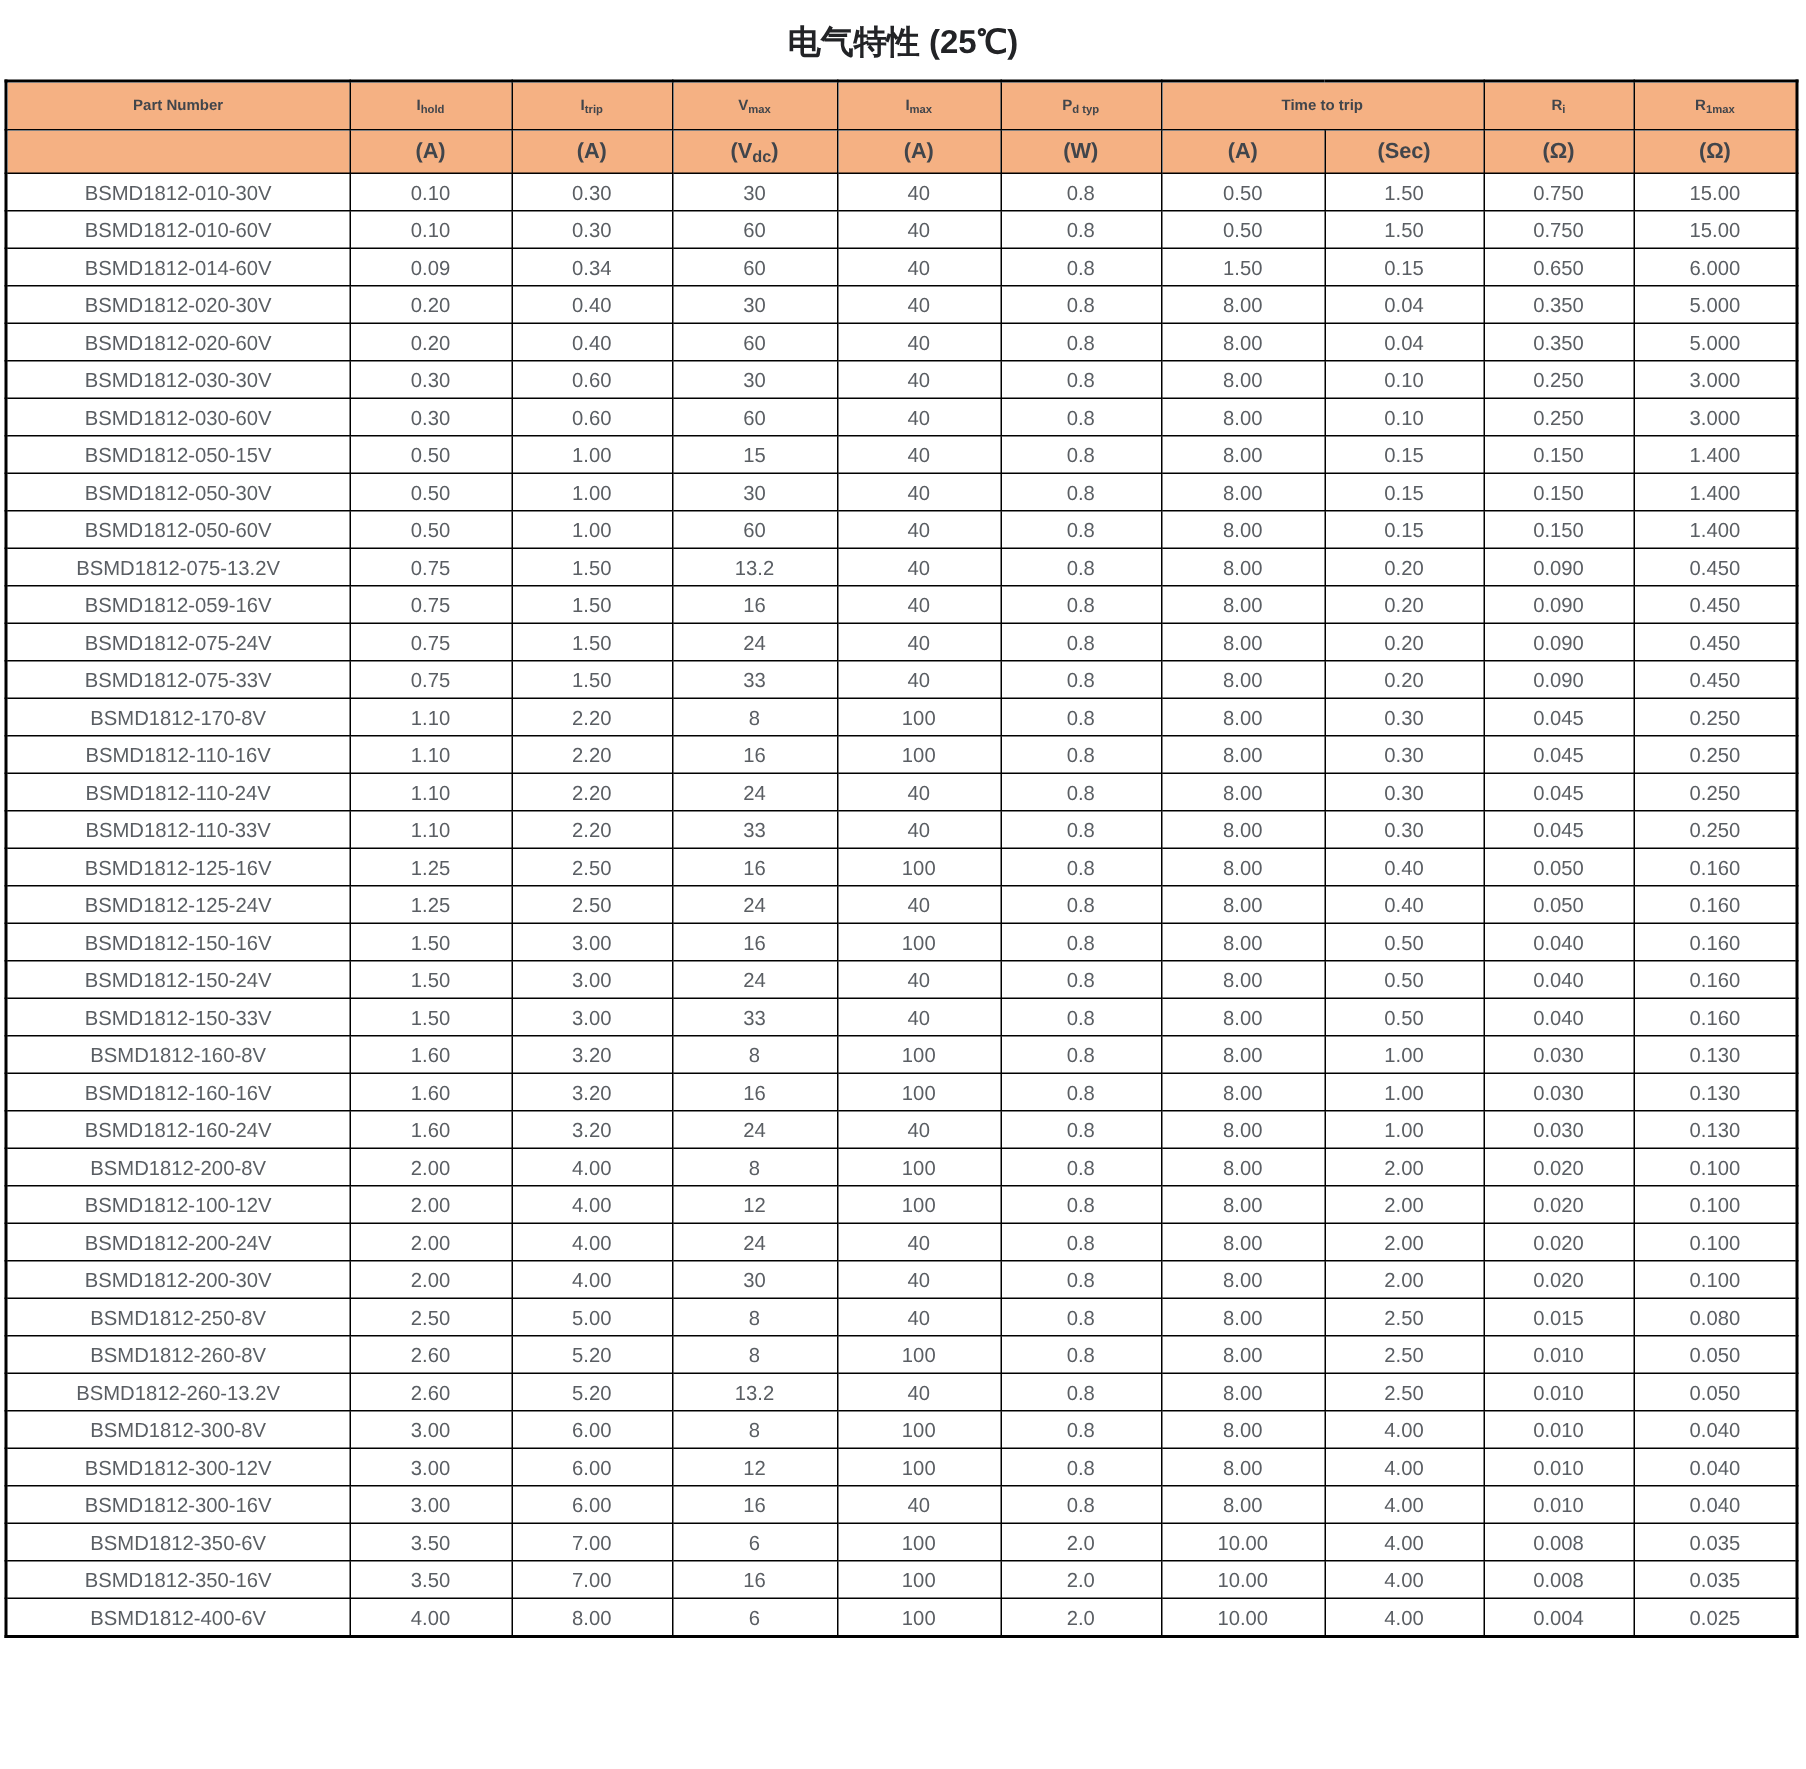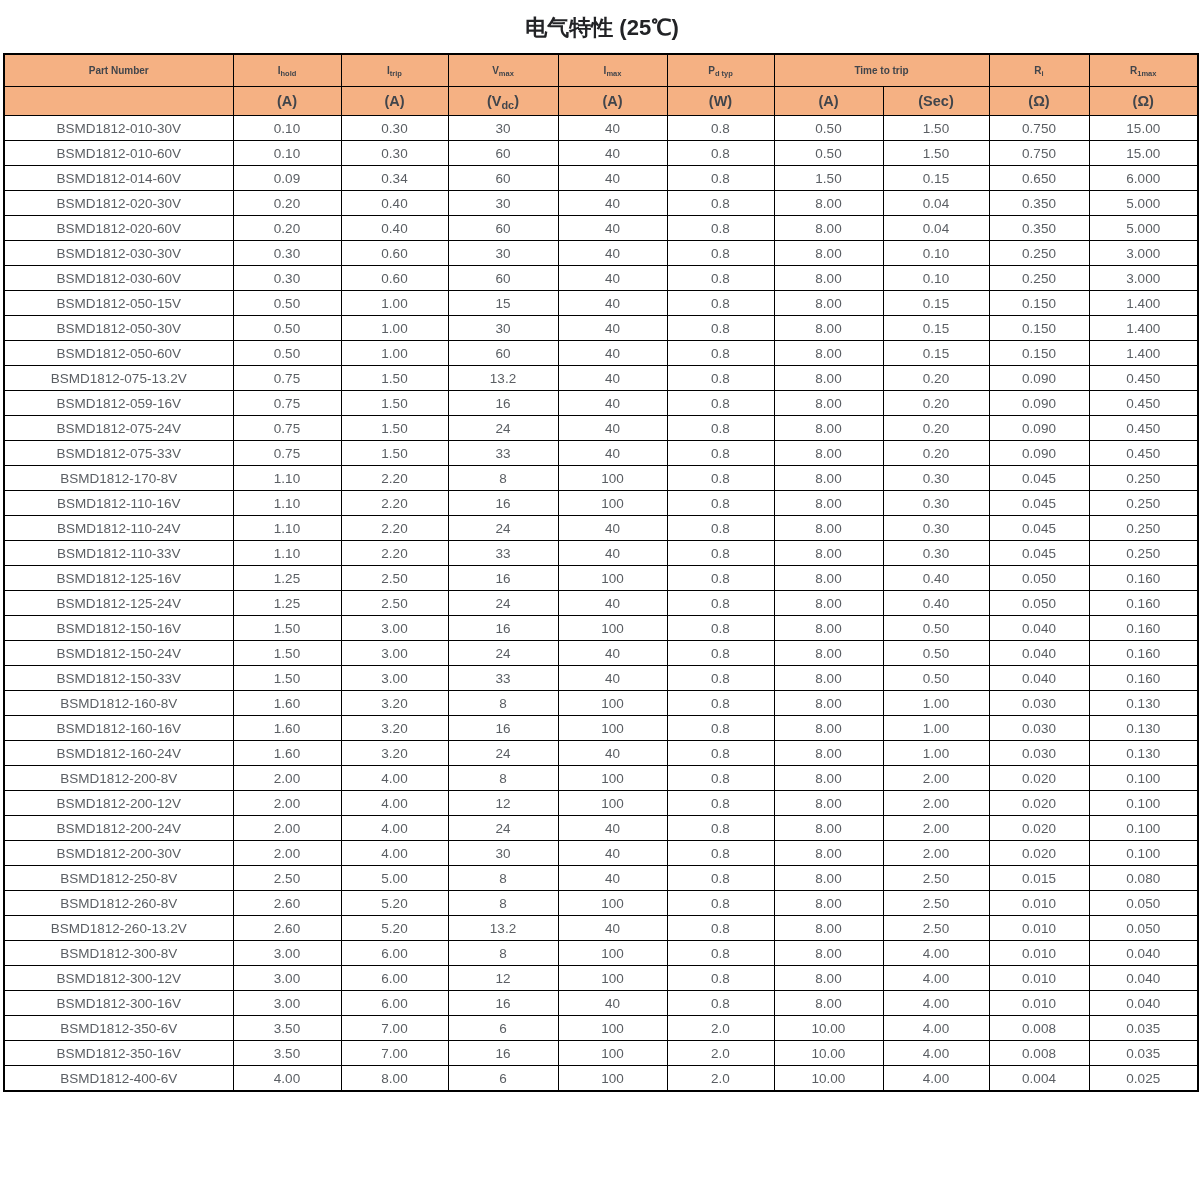--- a/index.html
+++ b/index.html
@@ -418,21 +418,21 @@
           <td>4.00</td>
           <td>8</td>
           <td>100</td>
           <td>0.8</td>
           <td>8.00</td>
           <td>2.00</td>
           <td>0.020</td>
           <td>0.100</td>
         </tr>
         <tr>
-          <td>BSMD1812-200-12V</td>
+          <td>BSMD1812-100-12V</td>
           <td>2.00</td>
           <td>4.00</td>
           <td>12</td>
           <td>100</td>
           <td>0.8</td>
           <td>8.00</td>
           <td>2.00</td>
           <td>0.020</td>
           <td>0.100</td>
         </tr>

